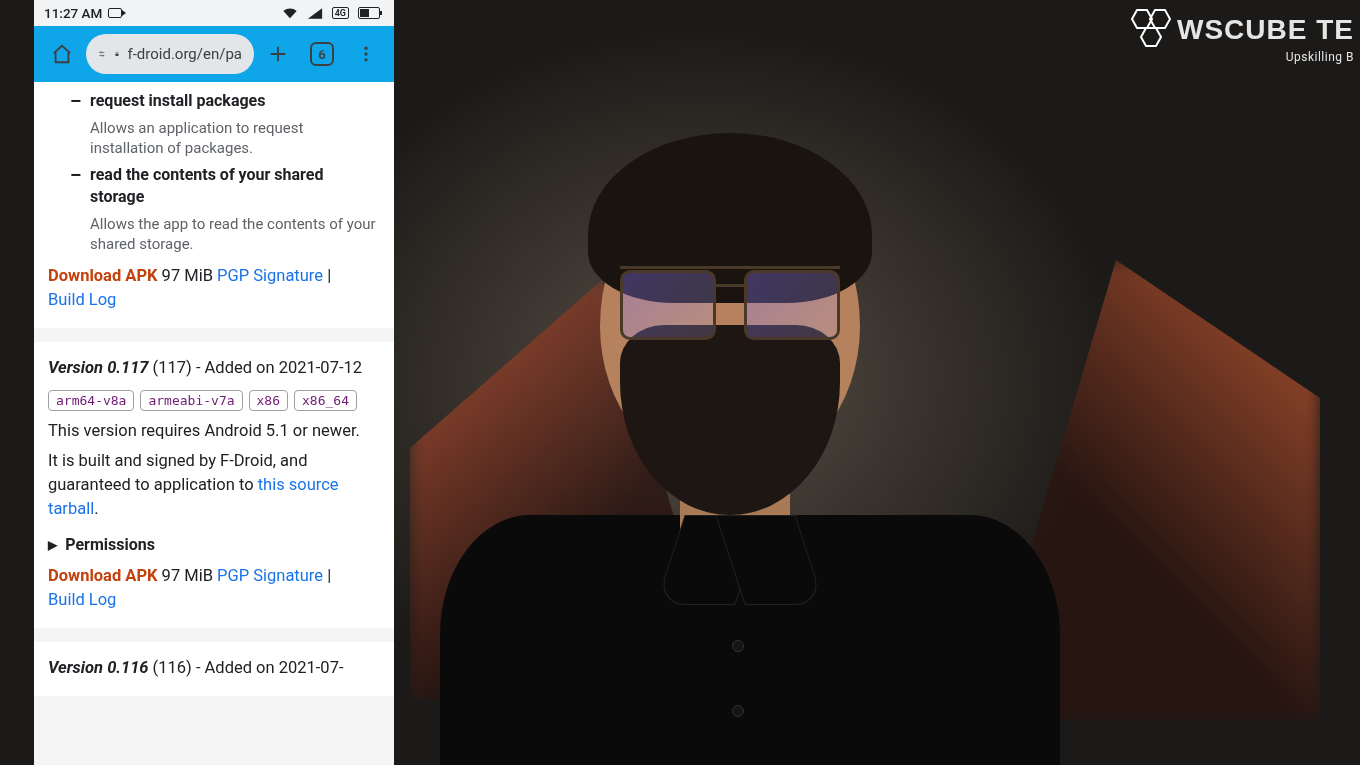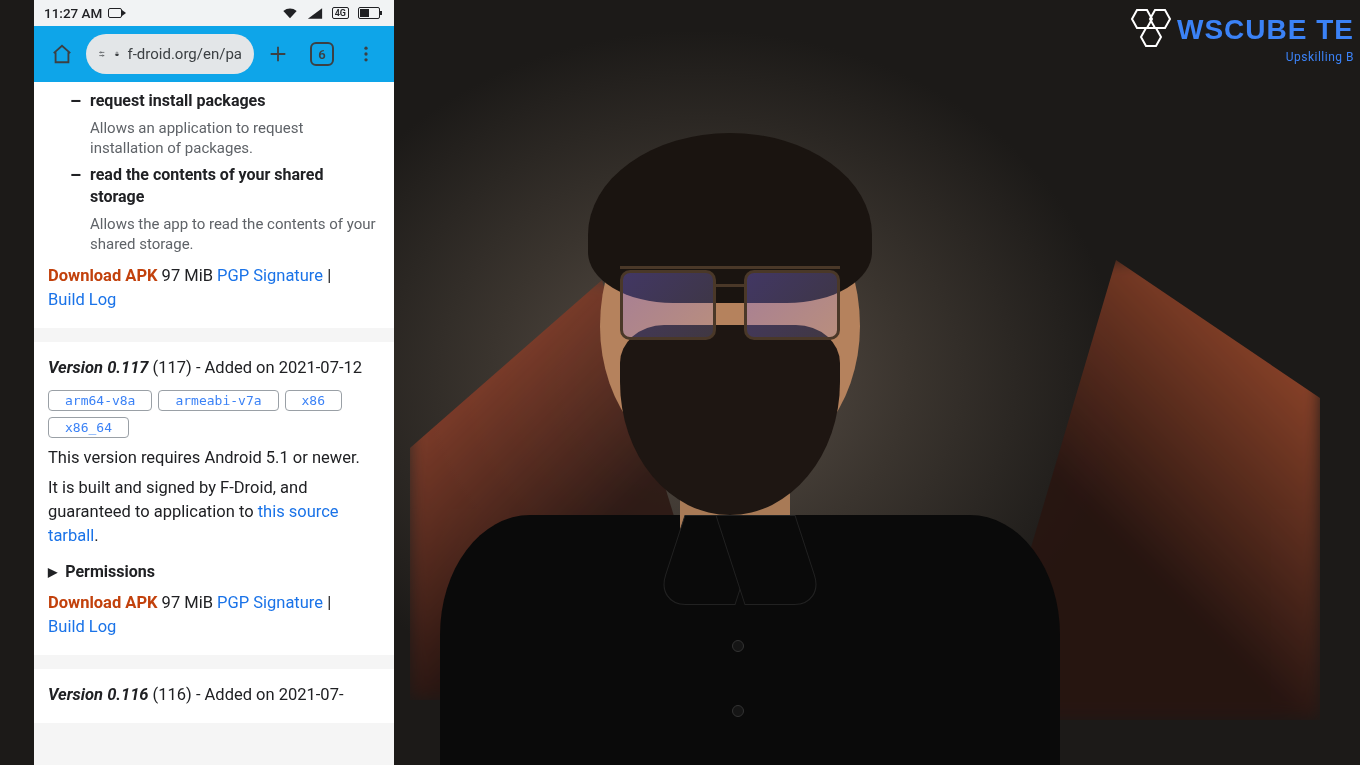--- a/index.html
+++ b/index.html
@@ -118,21 +118,21 @@
   .presenter .glasses .bar {
     position: absolute;
     top: -4px; left: 0;
     width: 220px; height: 3px;
     background: #4a3828;
   }
 
   .watermark {
     position: absolute;
     top: 8px; right: 0;
-    color: #3b82f6;
+    color: #e5e5e5;
     text-align: right;
     padding-right: 6px;
   }
   .watermark-logo {
     display: flex;
     align-items: center;
     gap: 4px;
     font-size: 28px;
     font-weight: 700;
     letter-spacing: 1px;
@@ -245,23 +245,23 @@
   .links-row { color:#202124; margin-top:10px; font-size:16.5px; line-height:24px;}
   .link { color:#1a73e8; }
   .link-bold { color:#c2410c; font-weight:700; }
   .ver-header { font-size: 16.5px; line-height:24px; }
   .ver-strong { font-weight:700;font-style:italic; }
   .arch-row { display:flex; flex-wrap:wrap; gap:6px; margin:10px 0 8px 0;}
   .arch-chip {
     border:1px solid #9aa0a6;
     font-family: ui-monospace, Menlo, Consolas, monospace;
     font-size: 13px;
-    padding: 2px 16px;
+    padding: 2px 7px;
     border-radius: 4px;
-    color:#3b82f6;
+    color:#701a75;
   }
   .body-text { font-size:16.5px; line-height:24px; margin-top:6px; }
   .perm-expand { display:flex; align-items:center; gap:8px; margin-top:14px; font-weight:700; font-size:16px;}
   .tri { font-size:12px; }
 
   svg { display:block; }
 </style>
 </head>
 <body>
 

